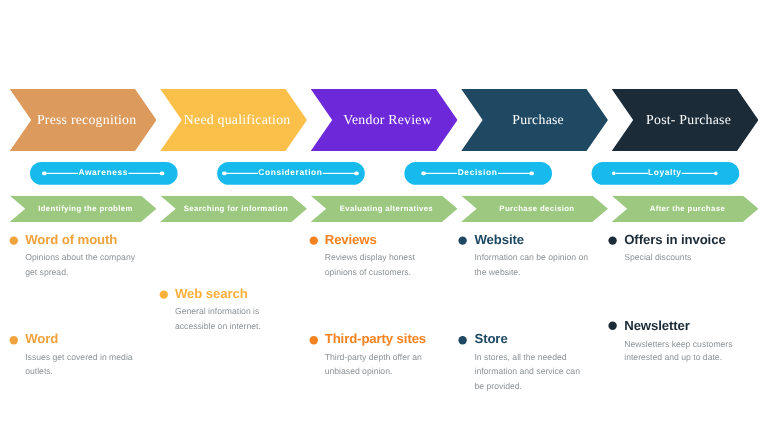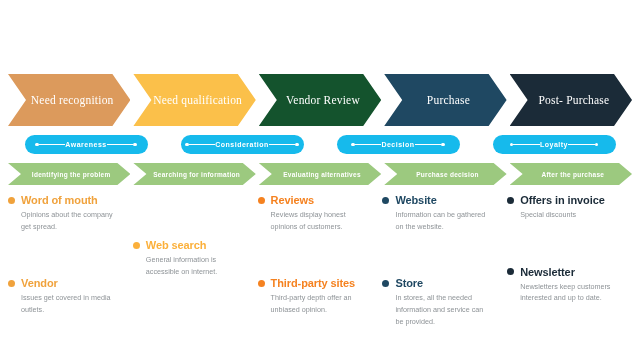--- a/index.html
+++ b/index.html
@@ -176,26 +176,26 @@
     max-width: 108px;
   }
 </style>
 </head>
 <body>
 
 <div id="canvas">
 
   <div id="stage-banner">
     <div class="stage" style="background: rgb(220, 154, 92);">
-      <span class="stage-label">Need recognition</span>
+      <span class="stage-label">Press recognition</span>
     </div>
     <div class="stage" style="background: rgb(251, 192, 74);">
       <span class="stage-label">Need qualification</span>
     </div>
-    <div class="stage" style="background: #14532d;">
+    <div class="stage" style="background: #6d28d9;">
       <span class="stage-label">Vendor Review</span>
     </div>
     <div class="stage" style="background: rgb(31, 72, 98);">
       <span class="stage-label">Purchase</span>
     </div>
     <div class="stage" style="background: rgb(27, 43, 56);">
       <span class="stage-label">Post- Purchase</span>
     </div>
   </div>
 
@@ -278,21 +278,21 @@
       <div class="item">
         <div class="item-head">
           <span class="bullet" style="background: rgb(240, 162, 60);"></span>
           <span class="item-title" style="color: rgb(240, 162, 60);">Word of mouth</span>
         </div>
         <div class="item-body">Opinions about the company get spread.</div>
       </div>
       <div class="item">
         <div class="item-head">
           <span class="bullet" style="background: rgb(240, 162, 60);"></span>
-          <span class="item-title" style="color: rgb(240, 162, 60);">Vendor</span>
+          <span class="item-title" style="color: rgb(240, 162, 60);">Word</span>
         </div>
         <div class="item-body">Issues get covered in media outlets.</div>
       </div>
     </div>
 
     <div class="content-col">
       <div class="item">
         <div class="item-head">
           <span class="bullet" style="background: rgb(251, 176, 59);"></span>
           <span class="item-title" style="color: rgb(251, 176, 59);">Web search</span>
@@ -317,21 +317,21 @@
         <div class="item-body">Third-party depth offer an unbiased opinion.</div>
       </div>
     </div>
 
     <div class="content-col">
       <div class="item">
         <div class="item-head">
           <span class="bullet" style="background: rgb(31, 72, 98);"></span>
           <span class="item-title" style="color: rgb(31, 72, 98);">Website</span>
         </div>
-        <div class="item-body">Information can be gathered on the website.</div>
+        <div class="item-body">Information can be opinion on the website.</div>
       </div>
       <div class="item">
         <div class="item-head">
           <span class="bullet" style="background: rgb(31, 72, 98);"></span>
           <span class="item-title" style="color: rgb(31, 72, 98);">Store</span>
         </div>
         <div class="item-body">In stores, all the needed information and service can be provided.</div>
       </div>
     </div>
 

